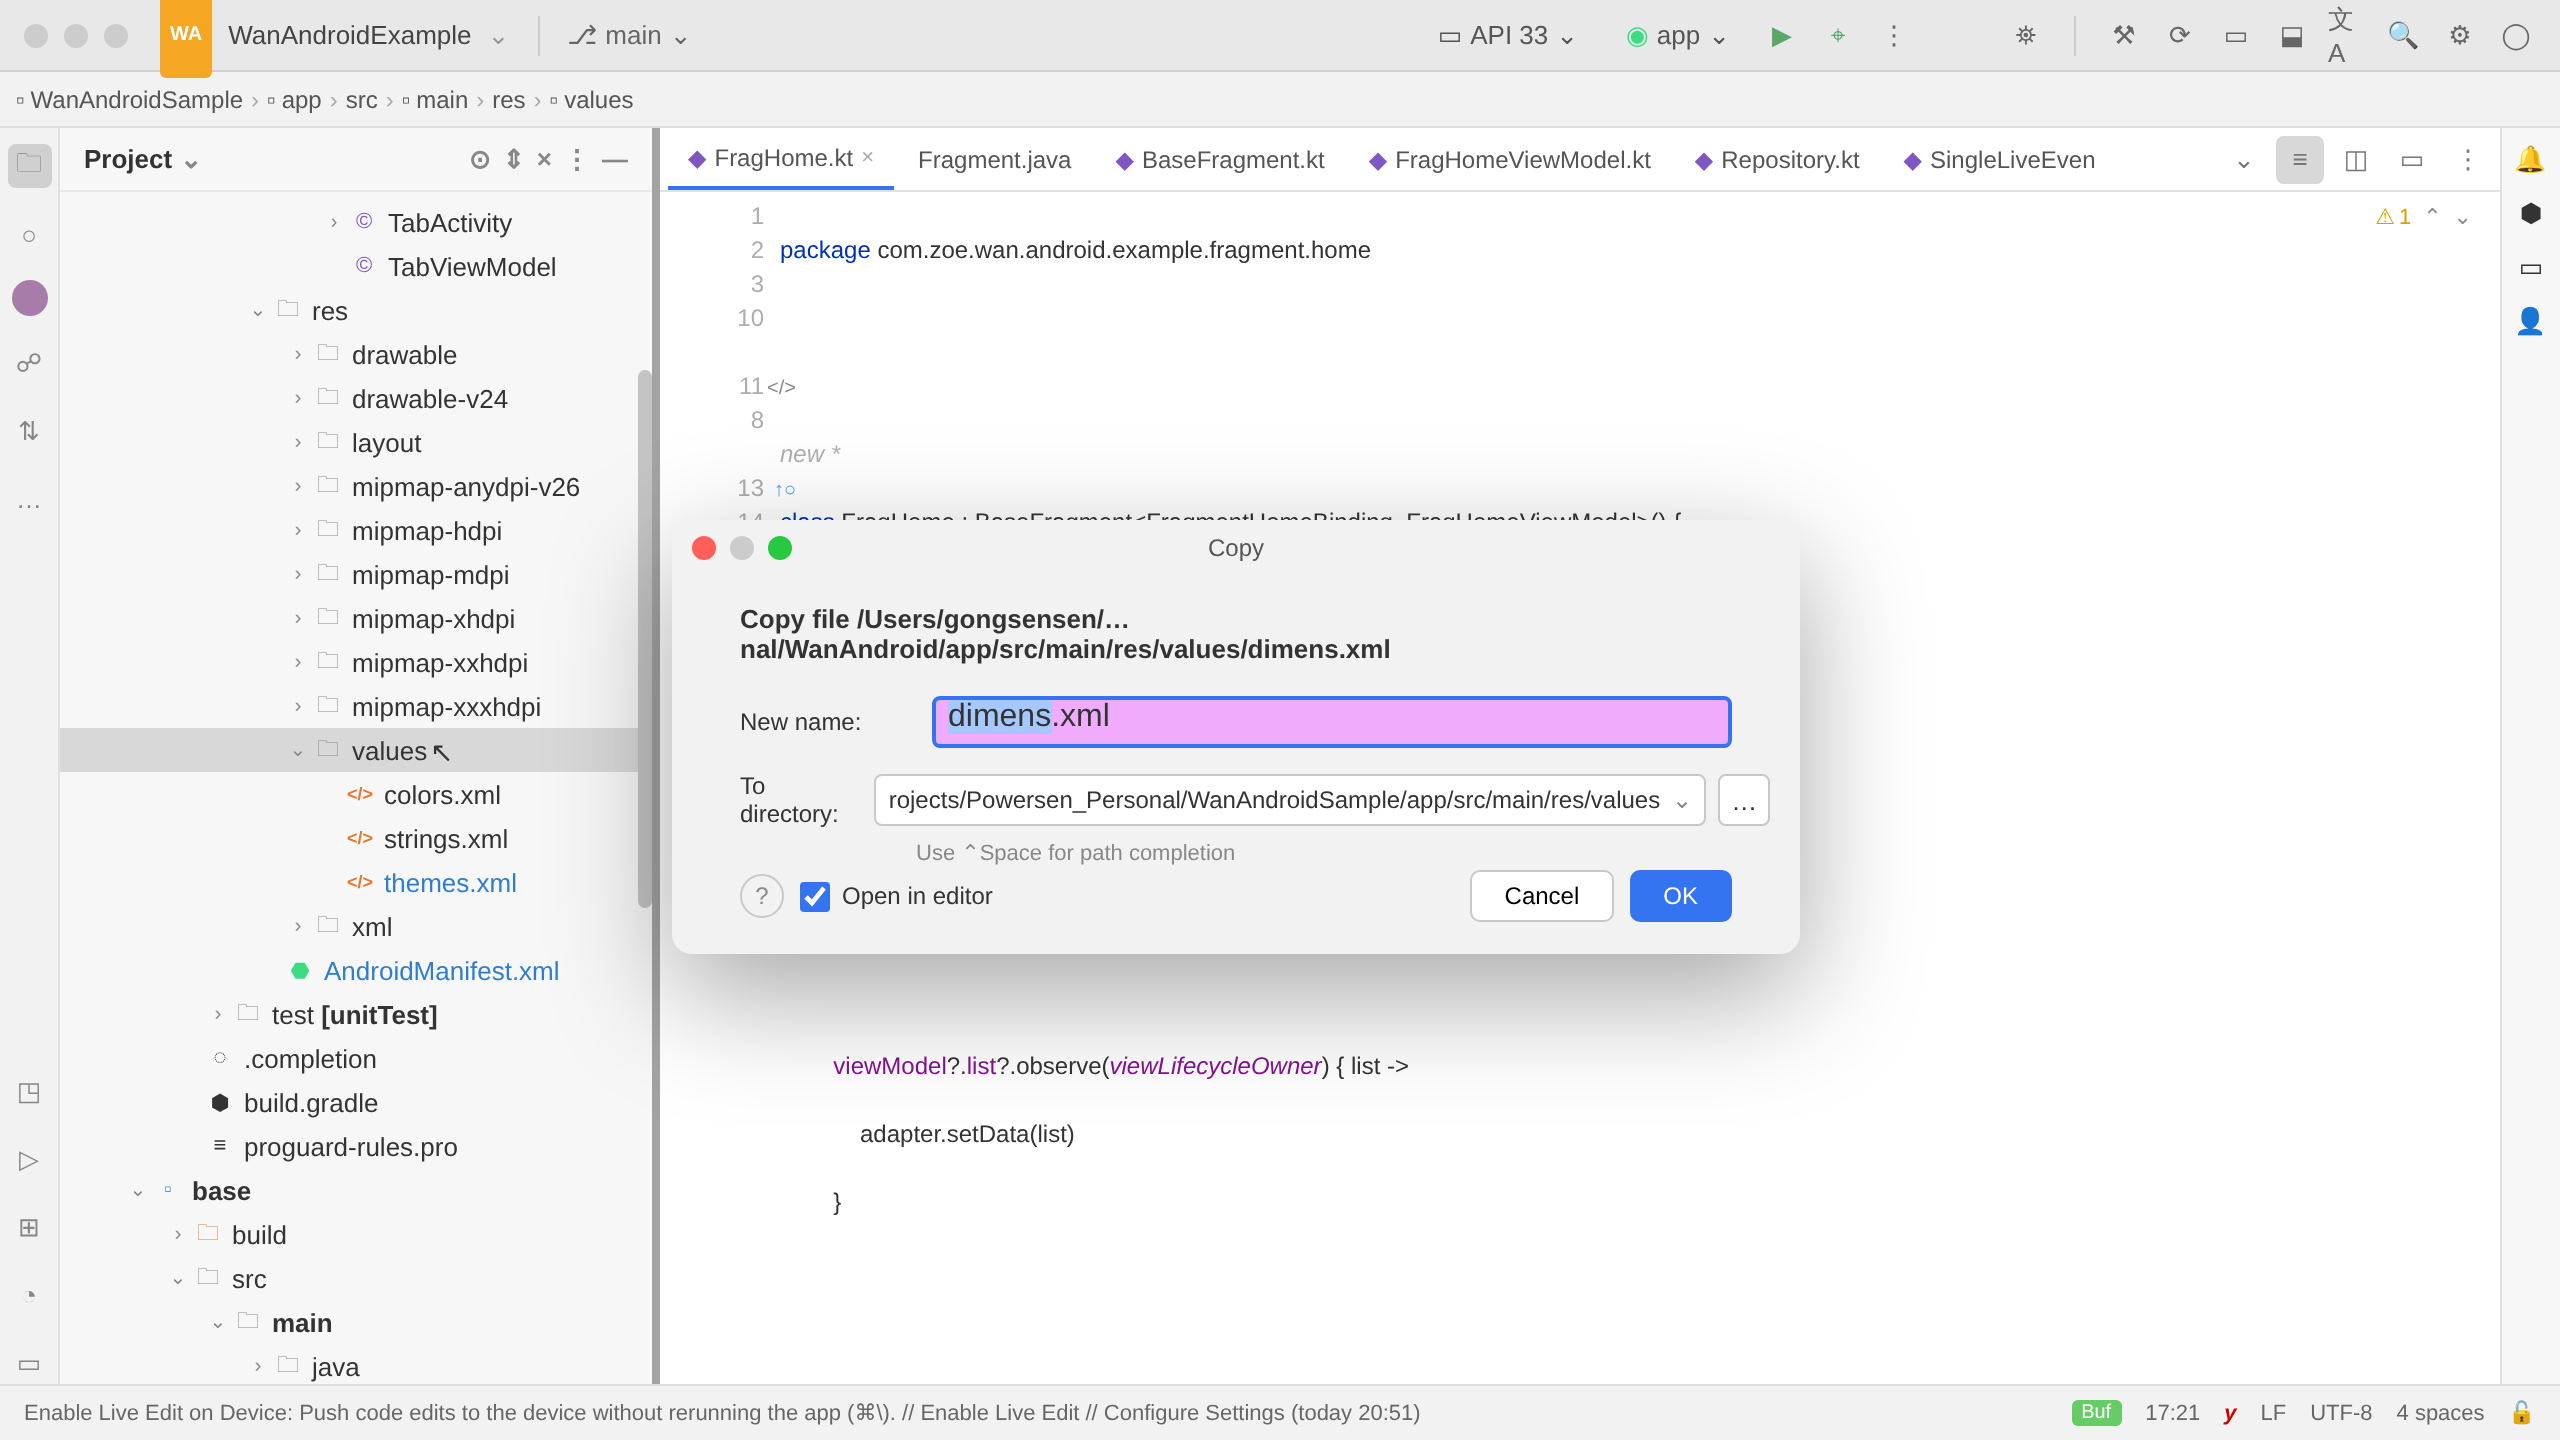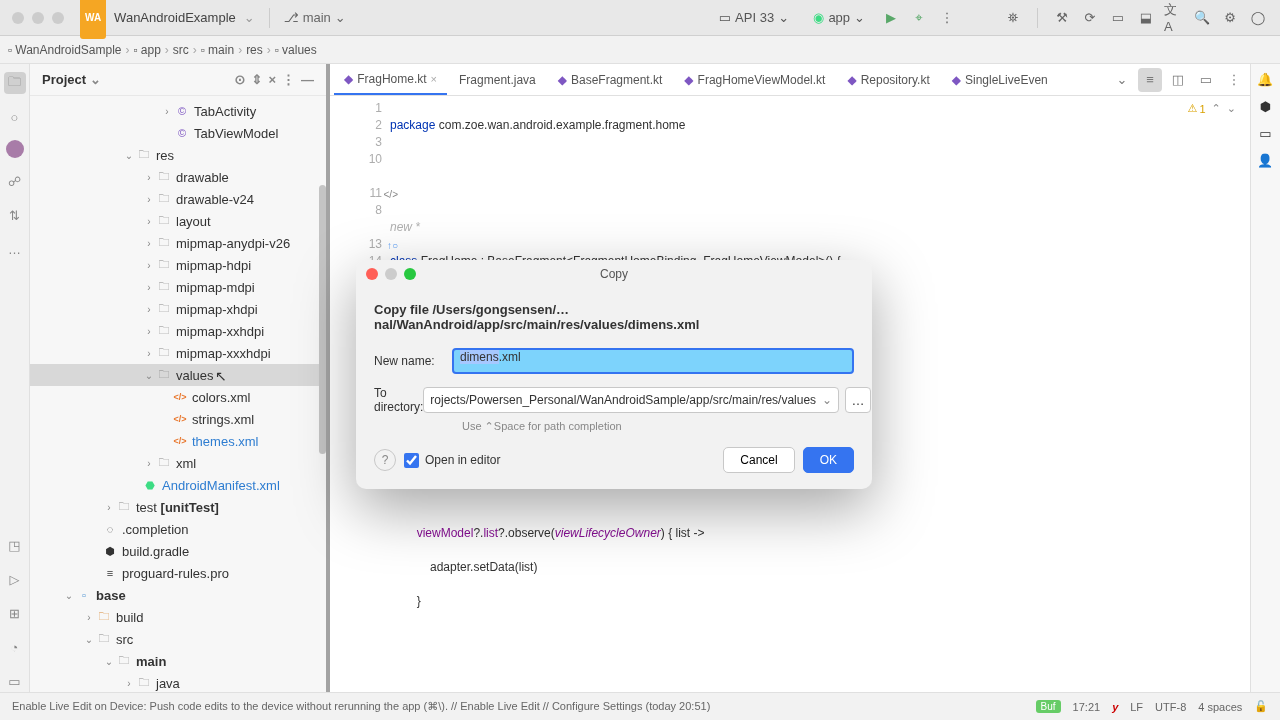--- a/index.html
+++ b/index.html
@@ -71,34 +71,34 @@
 .warn-badge { color: #d9a100; display: flex; align-items: center; gap: 2px; }
 
 .right-rail { width: 30px; background: #f7f7f7; border-left: 1px solid #e0e0e0; display: flex; flex-direction: column; align-items: center; padding-top: 8px; gap: 12px; }
 
 .statusbar { height: 28px; background: #f2f2f2; border-top: 1px solid #e0e0e0; display: flex; align-items: center; padding: 0 12px; font-size: 11px; color: #666; }
 .statusbar .sb-spacer { flex: 1; }
 .statusbar .sb-item { margin-left: 12px; display: flex; align-items: center; gap: 4px; }
 .statusbar .buf-badge { background: #6c6; color: #fff; padding: 1px 5px; border-radius: 3px; font-size: 10px; }
 
 .modal-overlay { position: fixed; top: 0; left: 0; right: 0; bottom: 0; z-index: 100; pointer-events: none; }
-.copy-dialog { position: absolute; top: 260px; left: 356px; width: 516px; background: #f2f2f2; border-radius: 10px; box-shadow: 0 20px 60px rgba(0,0,0,0.35); pointer-events: auto; }
+.copy-dialog { position: absolute; top: 260px; left: 336px; width: 564px; background: #f2f2f2; border-radius: 10px; box-shadow: 0 20px 60px rgba(0,0,0,0.35); pointer-events: auto; }
 .dlg-titlebar { height: 28px; display: flex; align-items: center; justify-content: center; position: relative; font-size: 12px; color: #555; font-weight: 500; }
 .dlg-traffic { position: absolute; left: 10px; top: 8px; display: flex; gap: 7px; }
-.dlg-body { padding: 14px 18px 16px; }
+.dlg-body { padding: 14px 34px 16px; }
 .dlg-heading { font-size: 13px; font-weight: 600; color: #333; margin-bottom: 16px; }
-.dlg-row { display: flex; align-items: center; margin-bottom: 12px; gap: 0; }
+.dlg-row { display: flex; align-items: center; margin-bottom: 12px; gap: 18px; }
 .dlg-label { width: 78px; font-size: 12px; color: #333; }
-.dlg-input { flex: 1; height: 26px; border: 2px solid #3574f0; border-radius: 4px; padding: 0 6px; font-size: 12px; font-family: inherit; background: #7dd3fc; }
+.dlg-input { flex: 1; height: 26px; border: 2px solid #3574f0; border-radius: 4px; padding: 0 6px; font-size: 16px; font-family: inherit; background: #f0abfc; }
 .dlg-input .selected-text { background: #a6c8ff; }
 .dlg-select-wrap { flex: 1; display: flex; gap: 6px; }
 .dlg-select { flex: 1; height: 26px; border: 1px solid #c8c8c8; border-radius: 4px; padding: 0 22px 0 6px; font-size: 12px; background: #fff; position: relative; display: flex; align-items: center; overflow: hidden; white-space: nowrap; }
 .dlg-select::after { content: "⌄"; position: absolute; right: 6px; color: #888; }
 .dlg-browse { width: 26px; height: 26px; border: 1px solid #c8c8c8; border-radius: 4px; background: #fff; display: flex; align-items: center; justify-content: center; }
-.dlg-hint { font-size: 11px; color: #888; margin-left: 88px; margin-top: -6px; margin-bottom: 14px; }
+.dlg-hint { font-size: 11px; color: #888; margin-left: 88px; margin-top: -6px; margin-bottom: 2px; }
 .dlg-footer { display: flex; align-items: center; gap: 8px; }
 .dlg-help { width: 22px; height: 22px; border: 1px solid #c8c8c8; border-radius: 50%; display: flex; align-items: center; justify-content: center; font-size: 12px; color: #888; }
 .dlg-check { display: flex; align-items: center; gap: 6px; font-size: 12px; }
 .dlg-check input { width: 15px; height: 15px; accent-color: #3574f0; }
 .dlg-footer-spacer { flex: 1; }
 .dlg-btn { height: 26px; padding: 0 16px; border-radius: 5px; font-size: 12px; border: 1px solid #c8c8c8; background: #fff; }
 .dlg-btn.primary { background: #3574f0; color: #fff; border-color: #3574f0; }
 .cursor-img { position: fixed; left: 215px; top: 368px; font-size: 14px; z-index: 99; pointer-events: none; }
 </style>
 </head>

